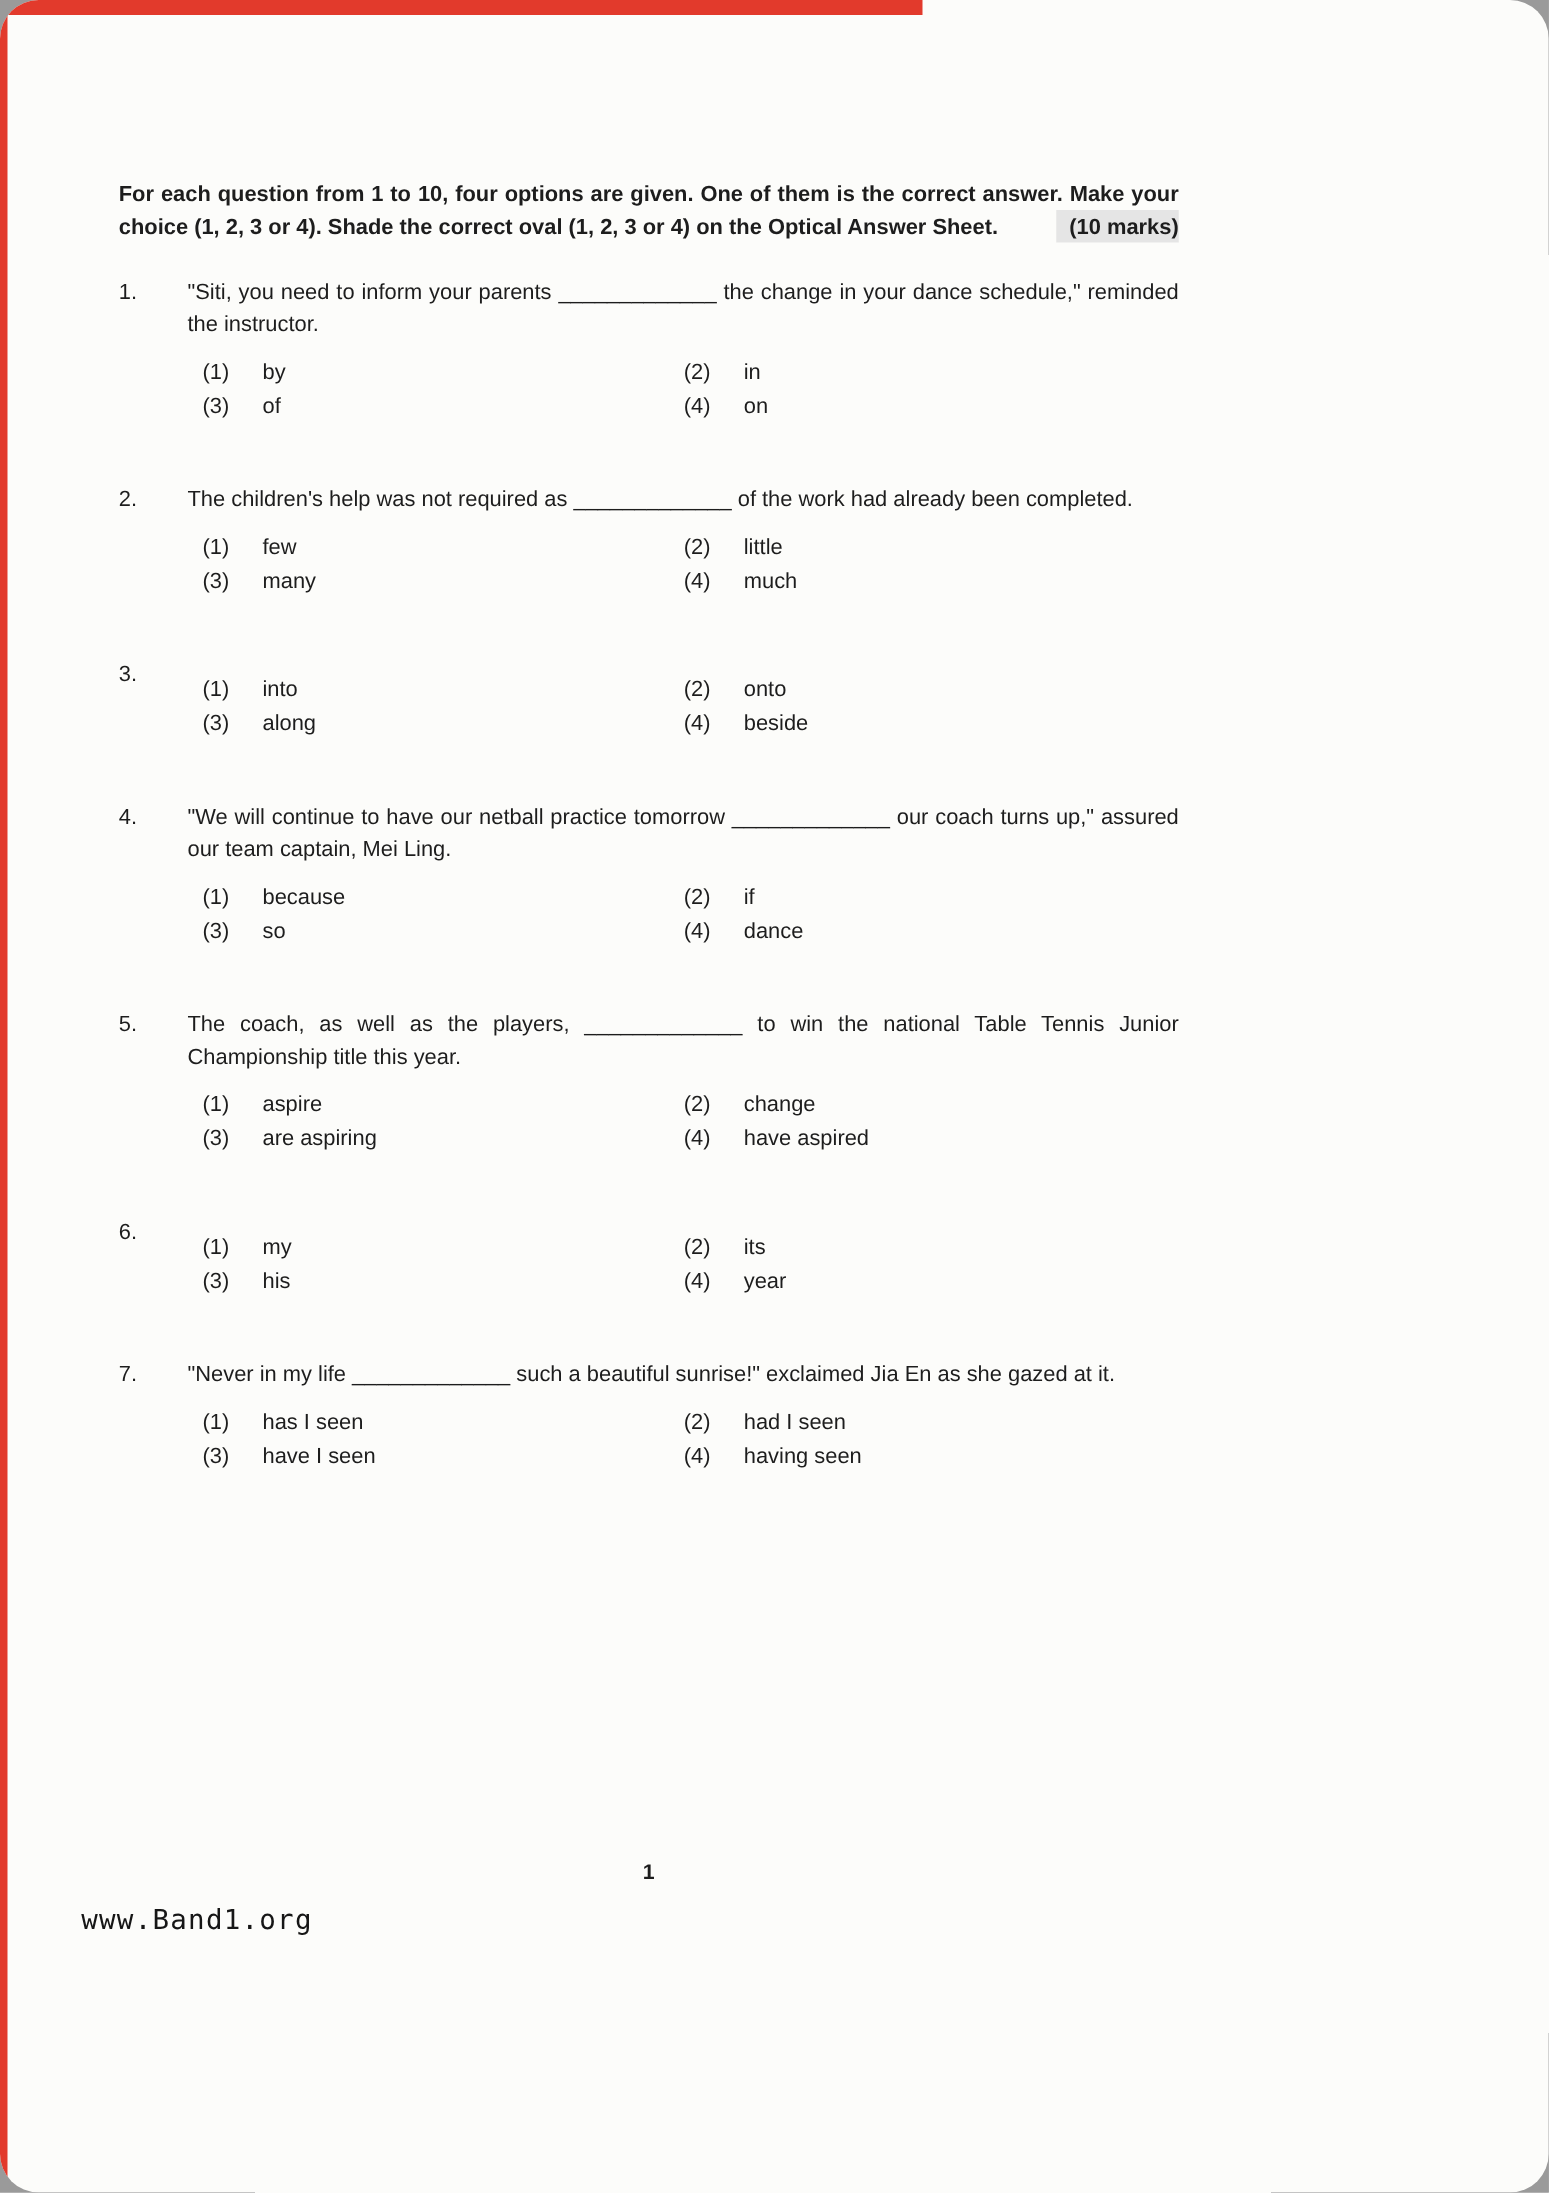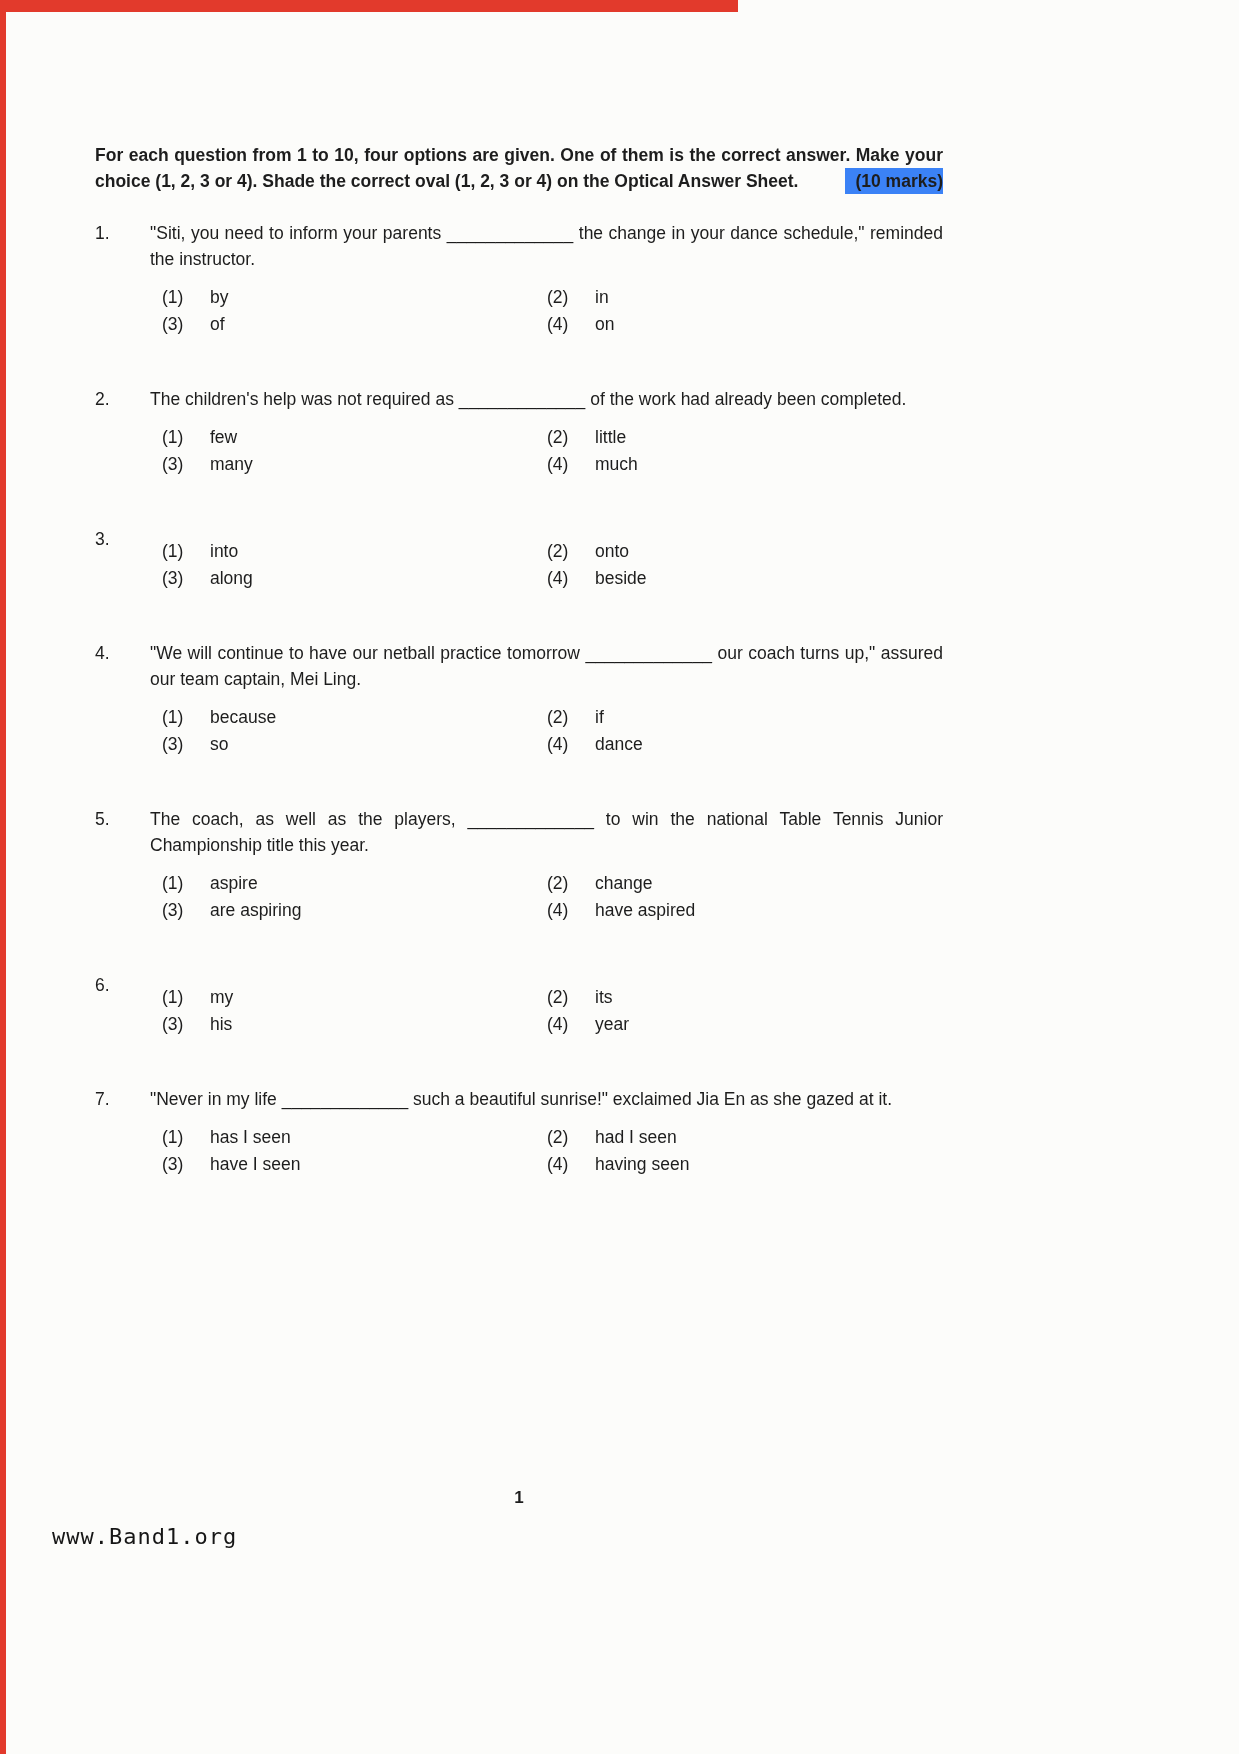--- a/index.html
+++ b/index.html
@@ -6,20 +6,21 @@
   html, body { margin: 0; padding: 0; background: #9a9a9a; }
   .page {
     position: relative;
     width: 1239px;
     height: 1754px;
     background: #fcfcfa;
     font-family: "Liberation Sans", sans-serif;
     color: #1d1d1d;
     overflow: hidden;
     margin: 0 auto;
+    border-radius: 31px;
   }
   .red-top {
     position: absolute;
     top: 0; left: 0;
     width: 738px; height: 12px;
   }
   .red-left {
     position: absolute;
     top: 0; left: 0;
     width: 6px; height: 1754px;
@@ -33,21 +34,21 @@
   }
   .instructions {
     position: relative;
     font-weight: bold;
     text-align: justify;
     margin-bottom: 26px;
   }
   .instructions .marks {
     position: absolute;
     right: 0; bottom: 0;
-    background: #3b82f6;
+    background: #e5e5e5;
     padding-left: 10px;
     margin-top: 24px;
   }
   .question { display: flex; margin-bottom: 48px; }
   .q-num { width: 55px; flex-shrink: 0; }
   .q-body { flex: 1; min-width: 0; }
   .q-text { text-align: justify; }
   .q-options {
     margin-top: 12px;
     margin-left: 12px;
@@ -59,21 +60,21 @@
   .footer-pagenum {
     position: absolute;
     left: 95px; top: 1488px;
     width: 848px;
     text-align: center;
     font-size: 17px;
     font-weight: bold;
   }
   .watermark {
     position: absolute;
-    left: 52px; top: 1524px;
+    left: 65px; top: 1524px;
     font-family: "DejaVu Sans Mono", monospace;
     font-size: 22px;
     letter-spacing: 1px;
     color: #161616;
   }
 </style>
 </head>
 <body>
 
 <div class="page" style="color: rgb(29, 29, 29);">

